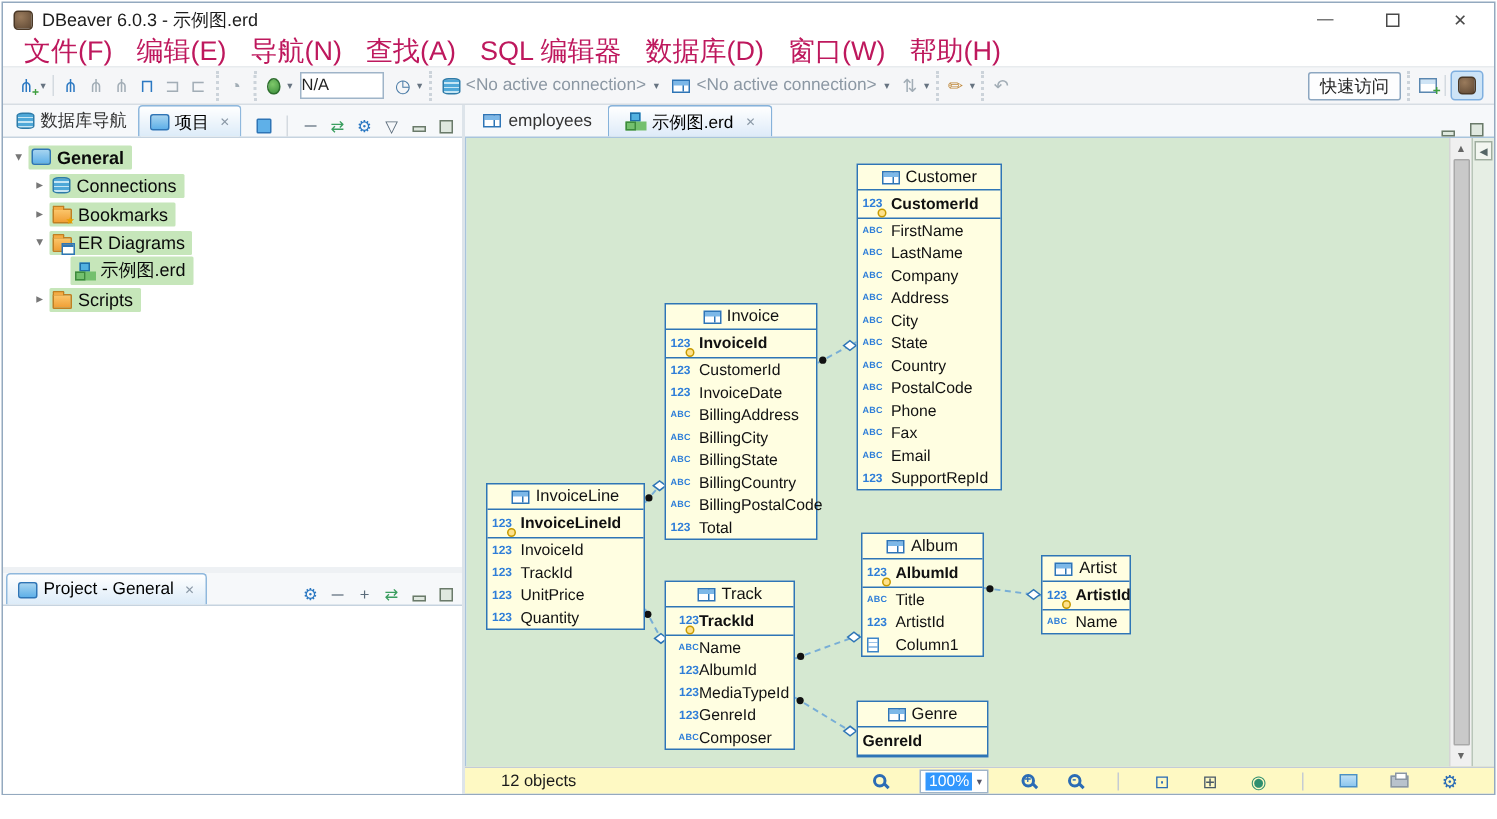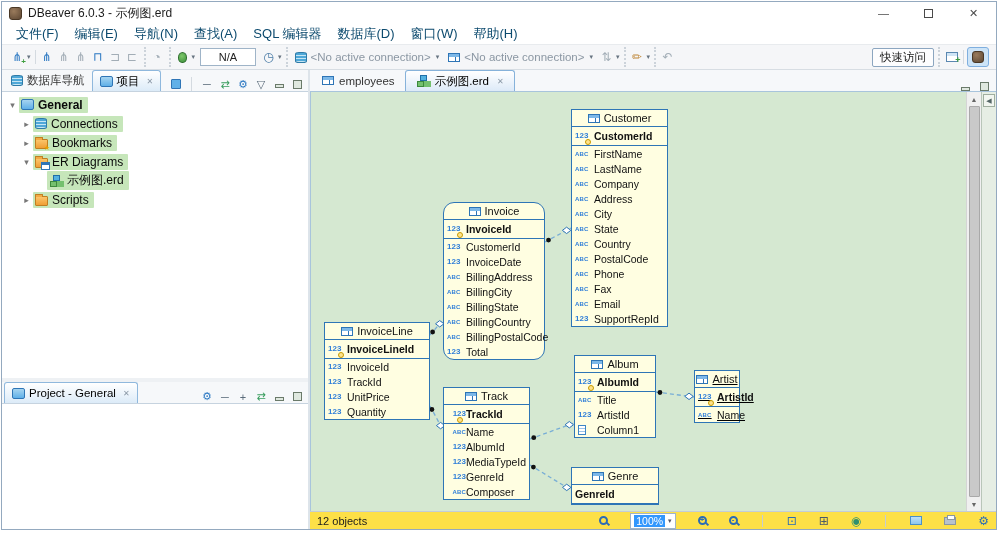--- a/index.html
+++ b/index.html
@@ -11,37 +11,37 @@
 .titlebar{height:22px;display:flex;align-items:center;padding-left:7px;gap:6px;background:#fff;flex:0 0 auto}
 .app-ic{width:13px;height:13px;border-radius:3px;background:radial-gradient(circle at 35% 30%,#9a7b5c,#5d4733);border:1px solid #4a3826;flex:0 0 auto}
 .app-ic.mini{width:12px;height:12px}
 .title{font-size:12px;color:#1c1c1c}
 .wctls{margin-left:auto;display:flex;height:22px}
 .wctl{width:45px;display:flex;align-items:center;justify-content:center;color:#4a4a4a;font-size:11px}
 .maxbox{width:9px;height:9px;border:1px solid #4a4a4a}
 
 
 .menubar{height:20px;display:flex;align-items:center;padding-left:6px;flex:0 0 auto;background:#fff}
-.mitem{font-size:13px;color:#0c4a6e;padding:2px 8px;white-space:nowrap}
+.mitem{font-size:18px;color:#be185d;padding:2px 8px;white-space:nowrap}
 
 
 .toolbar{height:26px;display:flex;align-items:center;background:#f5f6f8;border-top:1px solid #e8ebee;border-bottom:1px solid #d7dde3;padding:0 4px;white-space:nowrap;flex:0 0 auto}
 .grp{display:flex;align-items:center;height:20px;padding:0 3px;border-left:2px dotted #ccd3da}
 .grp.g0{border-left:none}
 .tbi{display:inline-flex;align-items:center;justify-content:center;min-width:17px;height:20px;position:relative}
 .tbi.wide{min-width:0;padding:0 3px;gap:3px}
 .g{font-size:12px;line-height:1}
 .blue{color:#2b78c2}.gray{color:#a2adb6}.teal{color:#4a7ba6}
 .plusdot{position:absolute;right:0;bottom:1px;font-size:8px;font-weight:bold;color:#3f9e3f;line-height:1}
 .dd{font-size:7px;color:#667380;margin:0 1px}
 .minisep{width:1px;height:14px;background:#d4dae0;margin:0 3px}
 .dis{font-size:12px;color:#9fa9b2}
 .ic-docg{width:9px;height:11px;background:#f4f6f8;border:1px solid #aab4bd;display:inline-block}
 .bugdot{width:9px;height:11px;background:radial-gradient(circle at 40% 35%,#7ec86a,#3d8f3d);border:1px solid #2d6e2d;border-radius:50% 50% 45% 45%;display:inline-block}
-.nabox{width:56px;height:18px;border:1px solid #9fb4c8;background:#fff;display:flex;align-items:center;justify-content:center;font-size:11px;color:#222;margin:0 4px}
+.nabox{width:56px;height:18px;border:1px solid #9fb4c8;background:#fff;display:flex;align-items:center;font-size:11px;color:#222;margin:0 4px}
 .connsel{display:flex;align-items:center;gap:4px;color:#8b97a3;font-size:11.5px;padding:0 4px}
 .tspacer{flex:1}
 .qa{border:1px solid #8ca6c0;border-radius:2px;background:#fdfdfe;padding:1px 7px;font-size:11.5px;color:#222;margin:0 4px}
 .ic-persp{width:12px;height:10px;border:1px solid #5a87b0;background:linear-gradient(#cfe4f5 0 3px,#fff 3px);position:relative}
 .ic-persp::after{content:"+";position:absolute;right:-4px;bottom:-4px;color:#3f9e3f;font-size:9px;font-weight:bold}
 .persp{display:flex;align-items:center;justify-content:center;width:22px;height:20px}
 .persp.active{background:#cde4f7;border:1px solid #7fafdf;border-radius:3px}
 
 
 .main{flex:1;display:flex;min-height:0}
@@ -86,21 +86,21 @@
 .etab.active{background:linear-gradient(#ffffff,#ddeaf8);border:1px solid #86b2da;border-bottom:none;border-radius:3px 3px 0 0;color:#000}
 .edbtns{margin-left:auto;display:flex;align-items:center;gap:7px;padding-right:6px}
 .edbody{flex:1;display:flex;min-height:0;border-left:1px solid #a8c4dc}
 .canvas{position:relative;flex:1;background:#d5e8d1;overflow:hidden}
 .canvas svg{position:absolute;left:0;top:0}
 .vscroll{width:15px;flex:0 0 15px;background:#f0f0f0;border-left:1px solid #d5d5d5;display:flex;flex-direction:column;align-items:center}
 .sarrow{height:14px;width:15px;display:flex;align-items:center;justify-content:center;font-size:7px;color:#666}
 .sthumb{flex:1;width:11px;background:#c9c9c9;border:1px solid #a9a9a9;border-radius:1px}
 .palette{width:15px;flex:0 0 15px;background:#e6eee4;border-left:1px solid #b9c6b9;display:flex;justify-content:center;align-items:flex-start;padding-top:2px}
 .pbtn{width:12px;height:13px;border:1px solid #9fae9f;background:#f2f6f0;font-size:7px;color:#566;display:flex;align-items:center;justify-content:center}
-.edstatus{height:18px;display:flex;align-items:center;background:#fde047;border-top:1px solid #c3ccd6;padding:0 7px;font-size:11px;color:#1a1a1a;gap:22px;flex:0 0 auto}
+.edstatus{height:18px;display:flex;align-items:center;background:#fef9c3;border-top:1px solid #c3ccd6;padding:0 24px;font-size:11px;color:#1a1a1a;gap:22px;flex:0 0 auto}
 .es-spacer{flex:1}
 .mag{position:relative;width:9px;height:9px;border:2px solid #2b6cb5;border-radius:50%;display:inline-block}
 .mag::after{content:"";position:absolute;width:4px;height:2px;background:#2b6cb5;right:-4px;bottom:-2px;transform:rotate(45deg)}
 .mag .mg{position:absolute;top:-3px;left:0;width:5px;text-align:center;font-size:8px;line-height:9px;color:#2b6cb5;font-weight:bold}
 .zoombox{display:flex;align-items:center;height:16px;border:1px solid #9fb4c8;background:#fff;padding:0 3px;gap:3px}
 .zoomval{background:#3297fd;color:#fff;font-size:10.5px;padding:0 2px}
 .zdd{font-size:7px;color:#556}
 .essep{width:1px;height:12px;background:#c5ccd4;margin:0 2px}
 .esic{font-size:12px;line-height:1;color:#4a5a68}
 .ic-img{width:12px;height:9px;background:linear-gradient(#bfe0f7,#8ec7ee);border:1px solid #4a90c8;display:inline-block}
@@ -434,21 +434,21 @@
               </div>
               <div class="erow">
                 <span class="tic t-str">ABC</span>
                 <span class="fname">Email</span>
               </div>
               <div class="erow">
                 <span class="tic t-num">123</span>
                 <span class="fname">SupportRepId</span>
               </div>
             </div>
-            <div class="entity" style="left: 132px; top: 110px; width: 102px; border-radius: 11px;">
+            <div class="entity" style="left: 132px; top: 110px; width: 102px;">
               <div class="ehead">
                 <span class="ic-table"></span>
                 <span class="ename">Invoice</span>
               </div>
               <div class="erow pk">
                 <span class="tic t-num">123</span>
                 <span class="fname">InvoiceId</span>
               </div>
               <div class="erow">
                 <span class="tic t-num">123</span>
@@ -556,21 +556,21 @@
                 <span class="tic t-num">123</span>
                 <span class="fname">ArtistId</span>
               </div>
               <div class="erow">
                 <span class="ticdoc">
                   <span class="docbox"></span>
                 </span>
                 <span class="fname">Column1</span>
               </div>
             </div>
-            <div class="entity" style="left: 383px; top: 278px; width: 46px; text-decoration: underline;">
+            <div class="entity" style="left: 383px; top: 278px; width: 60px;">
               <div class="ehead">
                 <span class="ic-table"></span>
                 <span class="ename">Artist</span>
               </div>
               <div class="erow pk">
                 <span class="tic t-num">123</span>
                 <span class="fname">ArtistId</span>
               </div>
               <div class="erow">
                 <span class="tic t-str">ABC</span>

